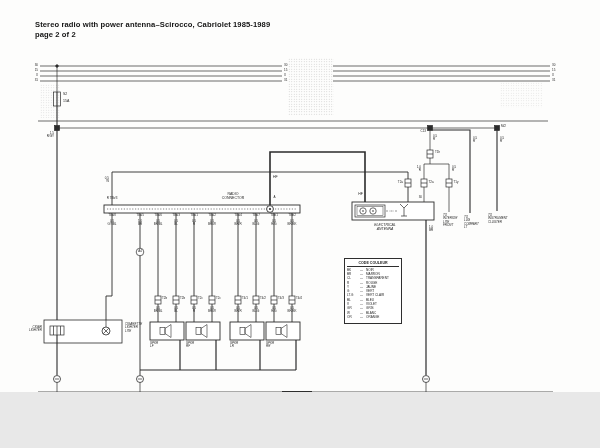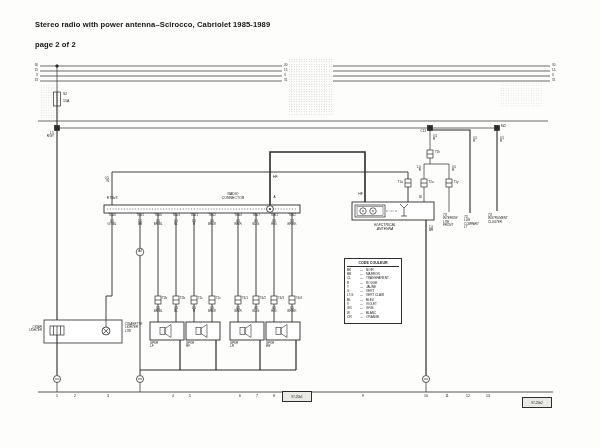--- a/index.html
+++ b/index.html
@@ -1,16 +1,16 @@
 <!DOCTYPE html>
 <html><head>
 <meta charset="utf-8">
 <style>
   html,body{margin:0;padding:0;background:#e8e8e8;}
-  .page{position:relative;width:600px;height:448px;background:#fdfdfc;overflow:hidden;
+  .page{position:relative;width:600px;height:392px;background:#fdfdfc;overflow:hidden;
         font-family:"Liberation Sans",sans-serif;}
   svg.lines{position:absolute;left:0;top:0;}
   .lbl{position:absolute;font-family:"Liberation Sans",sans-serif;font-size:4px;line-height:1.15;
        color:#1e1e1e;white-space:pre-line;}
   .s3{font-size:3px}.s35{font-size:3.5px}
   .cx{transform:translateX(-50%);text-align:center}
   .rx{transform:translateX(-100%);text-align:right}
   .i{font-style:italic}
   .title{font-size:7.6px;font-weight:bold;color:#141414;letter-spacing:.1px}
   .legend{position:absolute;left:344px;top:258px;width:58px;height:66px;border:.8px solid #2e2e2e;
@@ -203,21 +203,21 @@
         <line x1="140" y1="382.5" x2="140" y2="392"></line>
       <circle cx="426" cy="379" r="3.5" fill="#fff" stroke-width="0.8"></circle>
       <line x1="424" y1="379" x2="428" y2="379"></line>
         <line x1="426" y1="382.5" x2="426" y2="392"></line>
     </g>
 
     <line x1="38" y1="392" x2="553" y2="392" stroke-width="0.8"></line>
   </svg>
 
   <div class="lbl title" style="left:35px;top:21px">Stereo radio with power antenna–Scirocco, Cabriolet 1985-1989</div>
-  <div class="lbl title" style="left:35px;top:41px">page 2 of 2</div>
+  <div class="lbl title" style="left:35px;top:31px">page 2 of 2</div>
 
   <div class="lbl s3 rx" style="left:38px;top:63.5px">30</div>
   <div class="lbl s3 rx" style="left:38px;top:68.5px">15</div>
   <div class="lbl s3 rx" style="left:38px;top:73.5px">X</div>
   <div class="lbl s3 rx" style="left:38px;top:78.5px">31</div>
   <div class="lbl s3" style="left:284px;top:63.5px">30</div>
   <div class="lbl s3" style="left:284px;top:68.5px">15</div>
   <div class="lbl s3" style="left:284px;top:73.5px">X</div>
   <div class="lbl s3" style="left:284px;top:78.5px">31</div>
   <div class="lbl s3" style="left:552px;top:63.5px">30</div>

